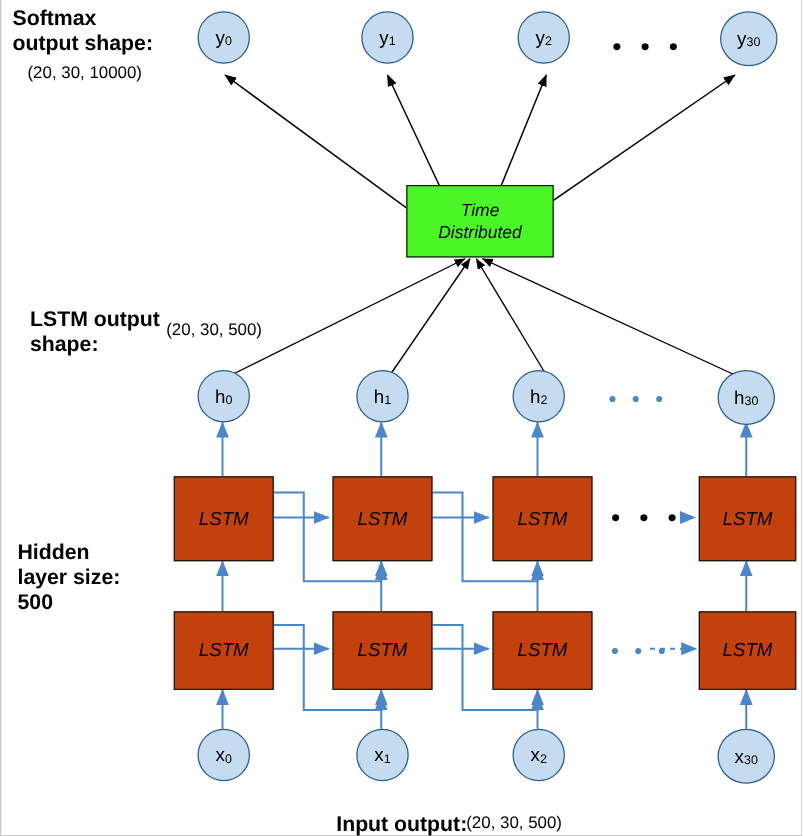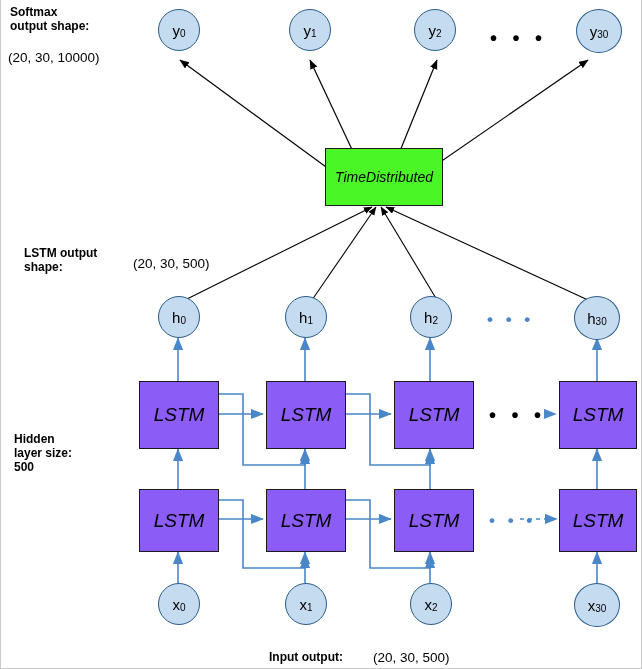--- a/index.html
+++ b/index.html
@@ -42,48 +42,48 @@
     box-sizing: border-box;
   }
   .node sub {
     font-size: 10px;
     vertical-align: baseline;
     position: relative;
     top: 3px;
   }
   .lstm-box {
     position: absolute;
-    background: #8b5cf6;
+    background: #c2410c;
     border: 1.4px solid #1a1a1a;
     display: flex;
     align-items: center;
     justify-content: center;
     font-style: italic;
-    font-size: 19px;
+    font-size: 15px;
     color: #000;
     box-sizing: border-box;
   }
   .td-box {
     position: absolute;
     background: #4af626;
     border: 1.4px solid #1a1a1a;
     display: flex;
     align-items: center;
     justify-content: center;
-    flex-direction: row;
+    flex-direction: column;
     font-style: italic;
     font-size: 14px;
     line-height: 17px;
     color: #000;
     text-align: center;
     box-sizing: border-box;
   }
   .label {
     position: absolute;
-    font-size: 12px;
+    font-size: 17px;
     color: #000;
     white-space: pre-line;
   }
   .label.bold {
     font-weight: bold;
   }
   .dots {
     position: absolute;
     font-size: 20px;
     font-weight: bold;
@@ -178,21 +178,21 @@
     </g>
 
     <g stroke="#4a86c8" stroke-width="1.6" fill="none" marker-end="url(#ar-blu)">
       <path d="M219,500 L243,500 L243,568 L305,568 L305,556"></path>
       <path d="M346,500 L370,500 L370,568 L430,568 L430,556"></path>
     </g>
   </svg>
 
   <div class="label bold" style="left:10px;top:5px;">Softmax
 output shape:</div>
-  <div class="shape-text" style="left:8px;top:50px;">(20, 30, 10000)</div>
+  <div class="shape-text" style="left:22px;top:50px;">(20, 30, 10000)</div>
 
   <div class="label bold" style="left:24px;top:246px;">LSTM output
 shape:</div>
   <div class="shape-text" style="left:133px;top:256px;">(20, 30, 500)</div>
 
   <div class="label bold" style="left:14px;top:432px;text-align:left;width:110px;">Hidden
 layer size:
 500</div>
 
   <div class="label bold" style="left:269px;top:650px;">Input output:</div>

